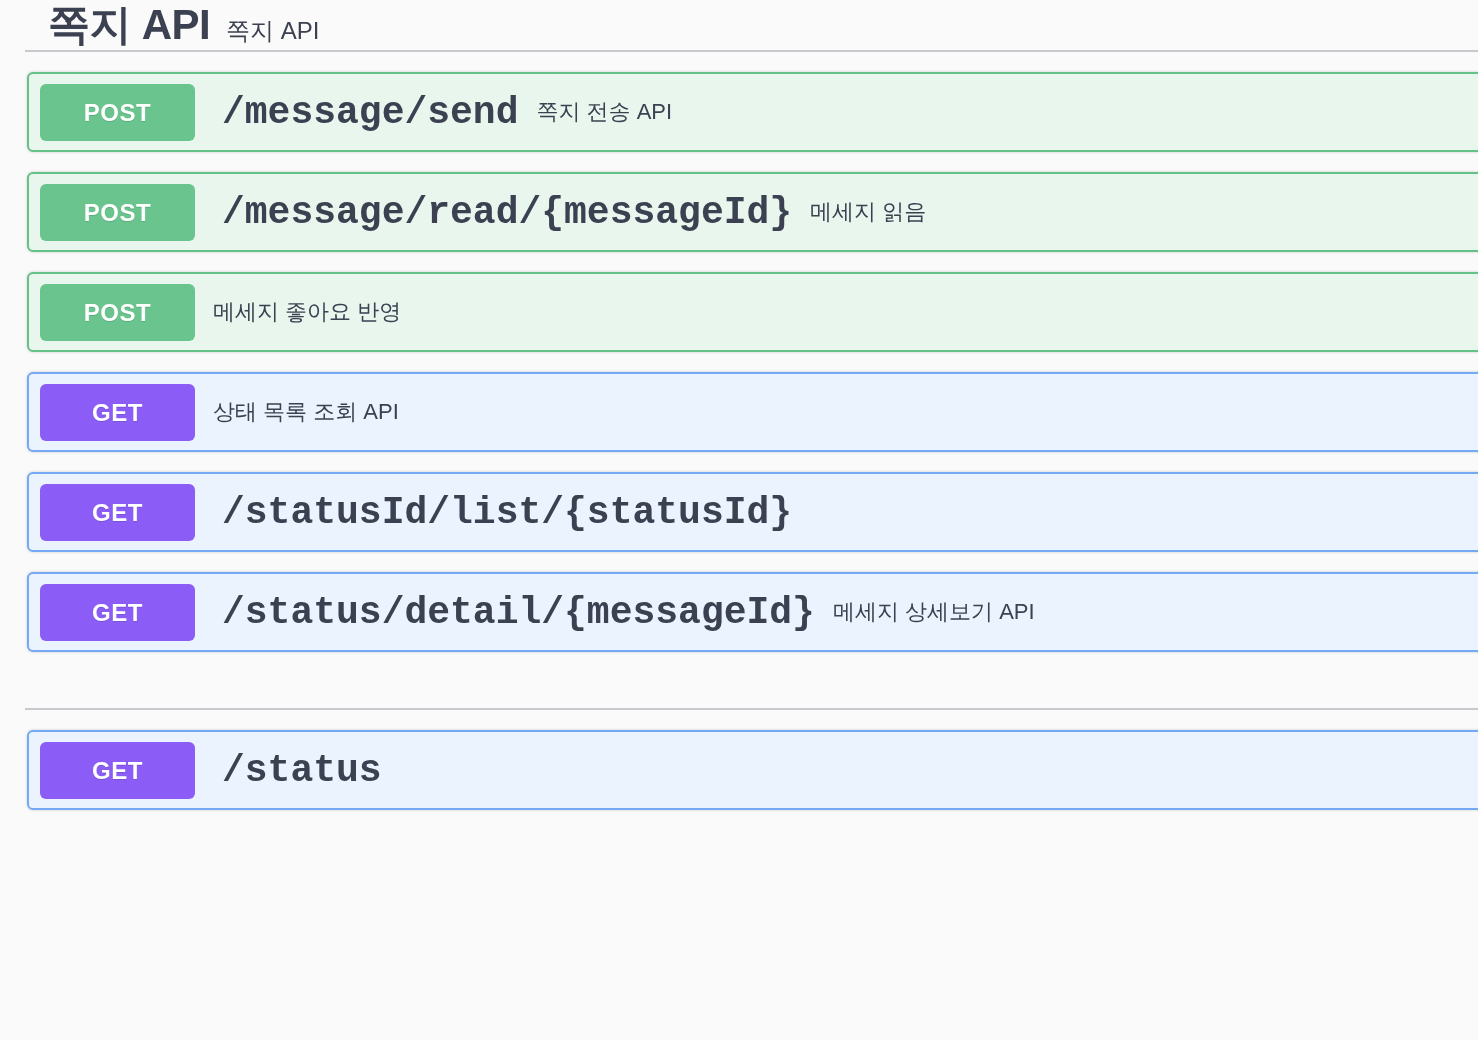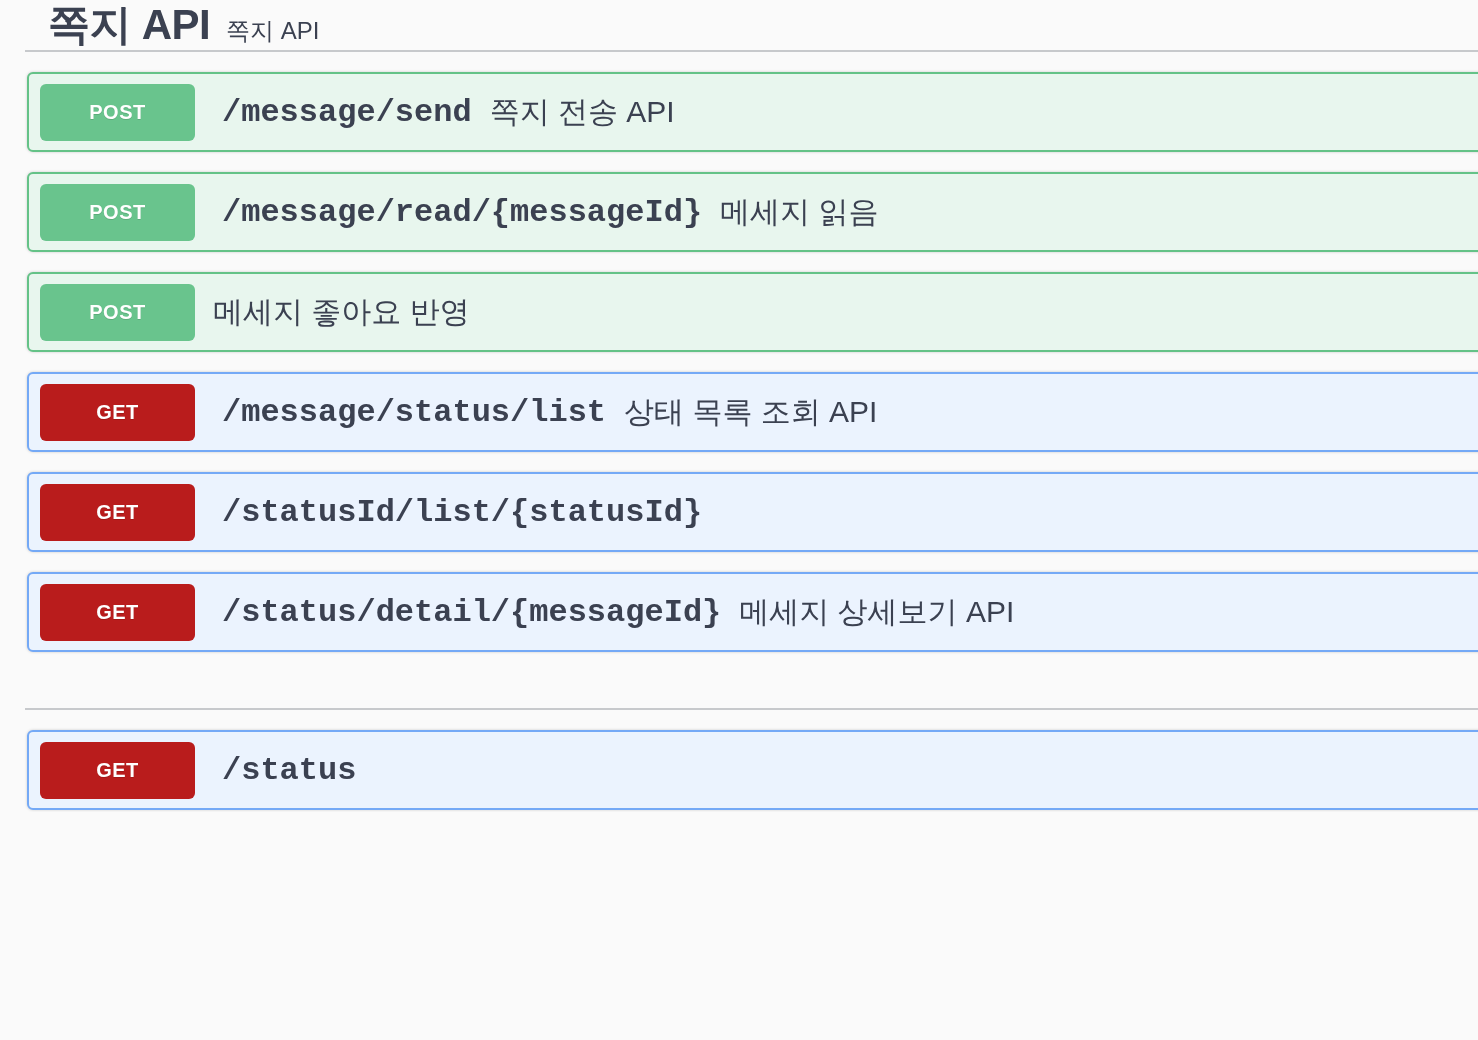--- a/index.html
+++ b/index.html
@@ -87,42 +87,42 @@
 
   .op-method {
     flex: 0 0 auto;
     width: 155px;
     height: 57px;
     line-height: 57px;
     margin-left: 11px;
     border-radius: 6px;
     text-align: center;
     font-family: "Liberation Sans", "DejaVu Sans", sans-serif;
-    font-size: 20px;
+    font-size: 24px;
     font-weight: bold;
     color: #ffffff;
     text-shadow: 0 1px 0 rgba(0,0,0,0.12);
     letter-spacing: 0.5px;
     user-select: none;
   }
   .op-row.post .op-method { background: #69c48d; }
-  .op-row.get  .op-method { background: #b91c1c; }
+  .op-row.get  .op-method { background: #8b5cf6; }
 
   .op-path {
     font-family: "Liberation Mono", "DejaVu Sans Mono", monospace;
-    font-size: 32px;
+    font-size: 38px;
     font-weight: bold;
     color: #3b4151;
     margin-left: 27px;
     white-space: nowrap;
   }
 
   .op-desc {
     font-family: "Liberation Sans", "DejaVu Sans", sans-serif;
-    font-size: 30px;
+    font-size: 22px;
     font-weight: normal;
     color: #3b4151;
     margin-left: 18px;
     white-space: nowrap;
   }
 
   .section-gap { height: 36px; }
 </style>
 </head>
 <body>
@@ -145,21 +145,20 @@
             <span class="op-method">POST</span>
             <span class="op-path">/message/read/{messageId}</span>
             <span class="op-desc">메세지 읽음</span>
           </li>
           <li class="op-row post">
             <span class="op-method">POST</span>
             <span class="op-desc">메세지 좋아요 반영</span>
           </li>
           <li class="op-row get">
             <span class="op-method">GET</span>
-            <span class="op-path">/message/status/list</span>
             <span class="op-desc">상태 목록 조회 API</span>
           </li>
           <li class="op-row get">
             <span class="op-method">GET</span>
             <span class="op-path">/statusId/list/{statusId}</span>
           </li>
           <li class="op-row get">
             <span class="op-method">GET</span>
             <span class="op-path">/status/detail/{messageId}</span>
             <span class="op-desc">메세지 상세보기 API</span>

